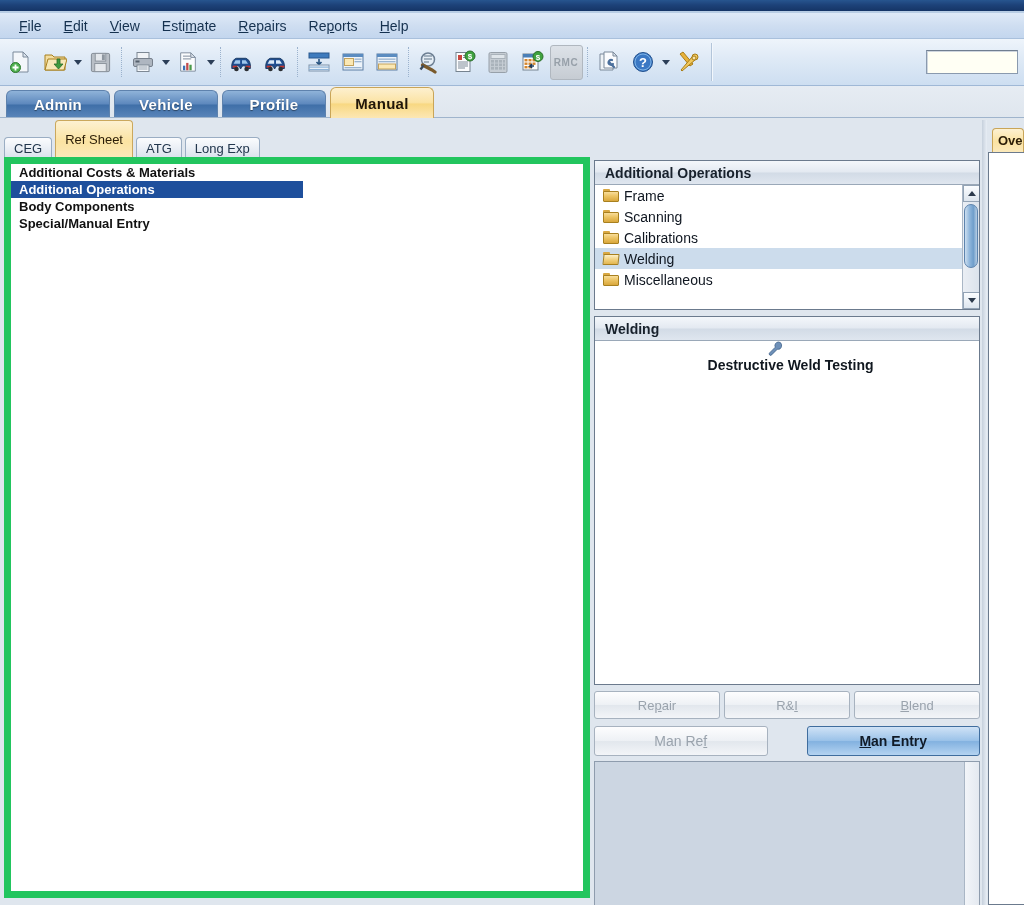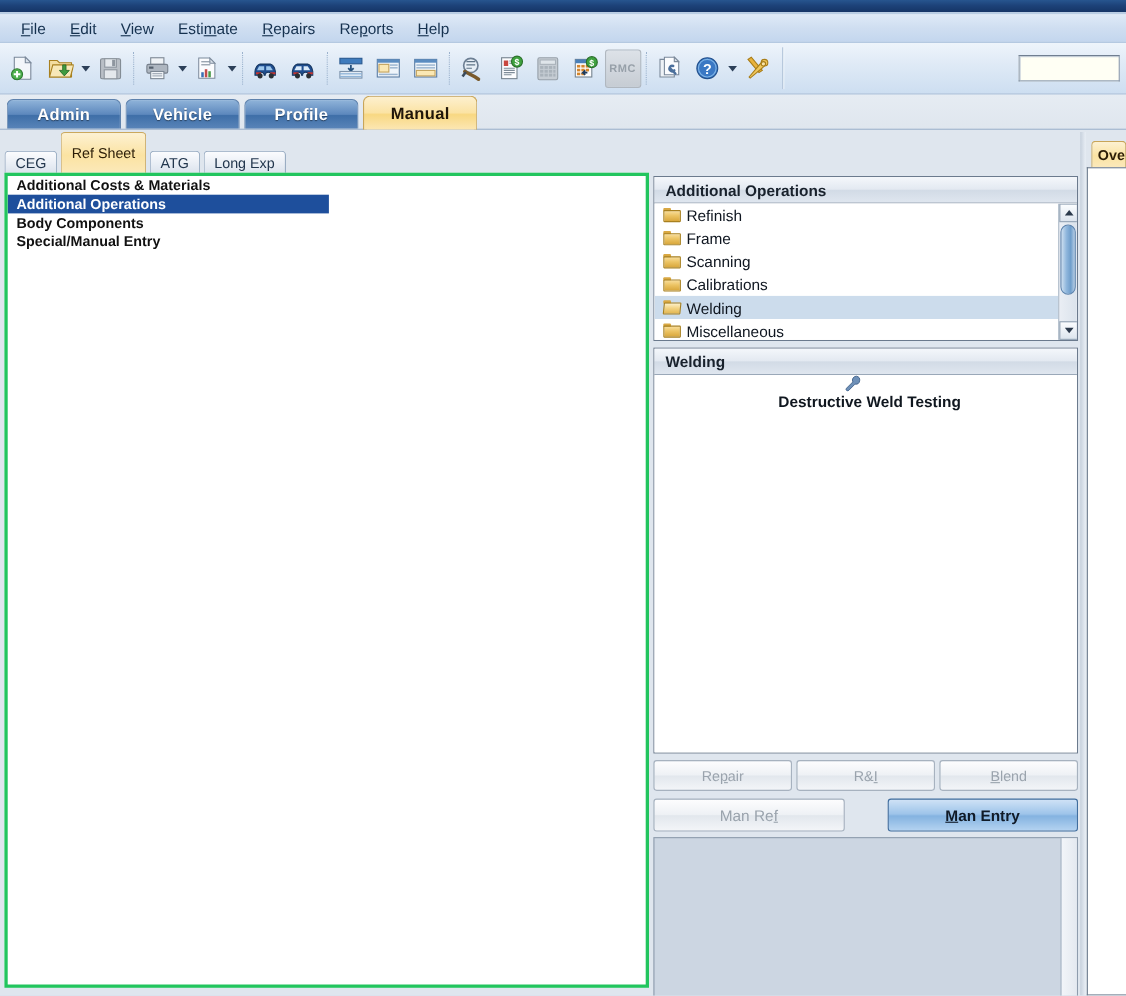--- a/index.html
+++ b/index.html
@@ -144,21 +144,21 @@
     height: 38px; font-weight: normal; color: #2b1d07;
     background: linear-gradient(to bottom,#fdf1d2 0%, #fbe3a2 55%, #fbe9bb 100%);
     border-color: #cBa85d;
   }
 
   
   .treepanel {
     position: absolute; left: 4px; top: 37px;
     width: 586px; height: 741px;
     background: #ffffff;
-    border: 3px solid #22c55e;
+    border: 7px solid #22c55e;
     overflow: hidden;
   }
   .tree-row {
     height: 17px; line-height: 17px;
     font-size: 13px; font-weight: bold; color: #111;
     padding-left: 8px; white-space: nowrap; cursor: default;
   }
   .tree-row.selected {
     background: #1e4f9c;
     color: #ffffff;
@@ -546,27 +546,20 @@
         <div class="tree-row">Body Components</div>
         <div class="tree-row">Special/Manual Entry</div>
       </div>
 
     <div class="rightcol">
 
       <div class="panel">
         <div class="panel-header">Additional Operations</div>
         <div class="oplist">
           <div class="op-scroll-area" id="oplist">
-              <div class="op-row">
-                <span class="folder">
-                  <span class="tab"></span>
-                  <span class="bodyf"></span>
-                </span>
-                <span>Refinish</span>
-              </div>
               <div class="op-row">
                 <span class="folder">
                   <span class="tab"></span>
                   <span class="bodyf"></span>
                 </span>
                 <span>Frame</span>
               </div>
               <div class="op-row">
                 <span class="folder">
                   <span class="tab"></span>

